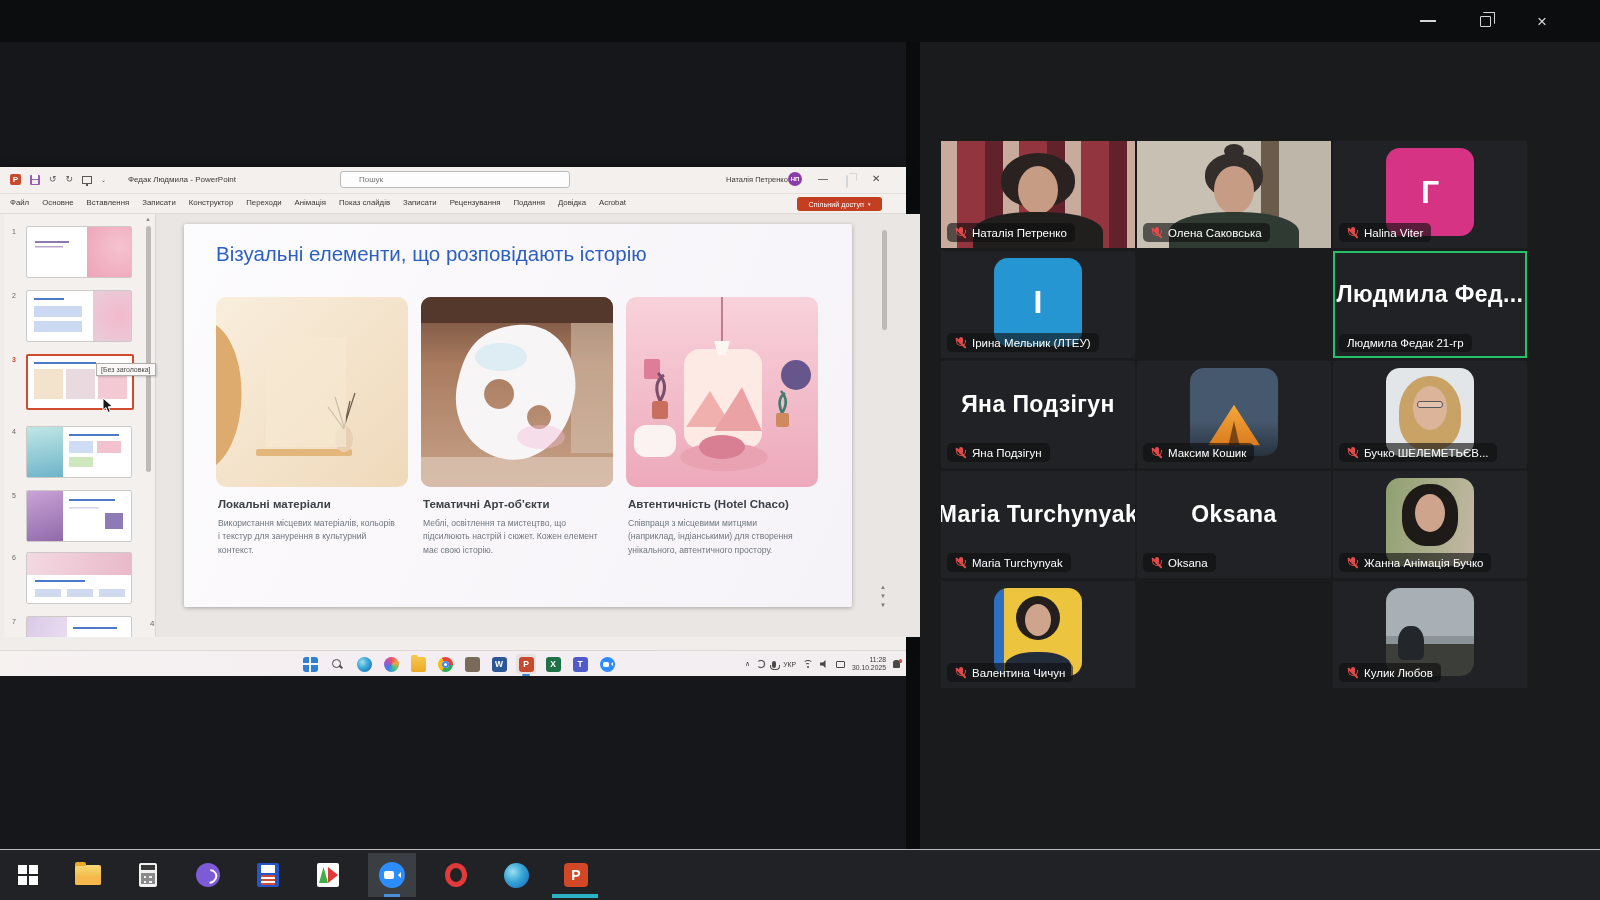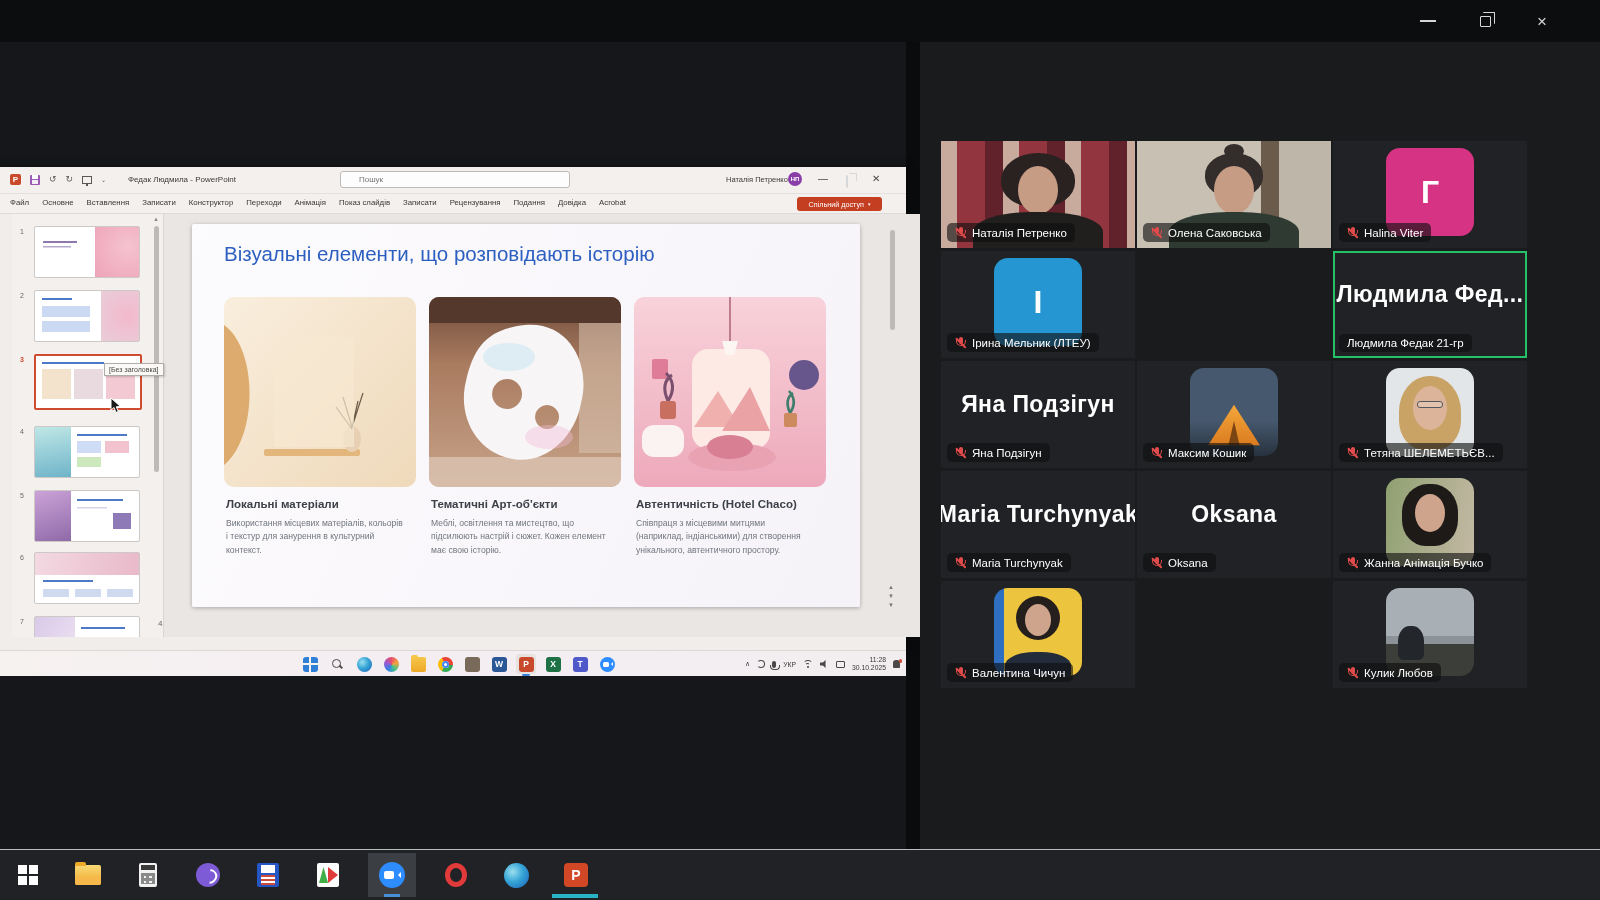--- a/index.html
+++ b/index.html
@@ -41,21 +41,21 @@
   .pwb{position:absolute;top:6px;font-size:10px;color:#4a4846;}
   .pwb .restore{width:7px;height:7px;border-width:1px;}
   .pwb .restore::before{left:1.5px;top:-3.5px;width:7px;height:7px;border-width:1px;}
 
   .ribbonrow{position:absolute;left:0;top:27px;width:906px;height:20px;background:#f3f0ee;border-bottom:1px solid #dedbd8;}
   .tabs{position:absolute;left:10px;top:4px;display:flex;gap:13px;font-size:7.8px;color:#3a3836;justify-content:flex-end;}
   .tabs span{cursor:default;}
   .sharebtn{position:absolute;left:797px;top:3px;width:85px;height:14px;background:#c43e22;border-radius:3px;color:#fff;font-size:7.2px;display:flex;align-items:center;justify-content:center;gap:4px;}
   .sharebtn .car{font-size:5px;}
 
-  .pptbody{position:absolute;left:12px;top:47px;width:1080px;height:423px;background:#e9e6e4;overflow:hidden;padding-left:32px;}
+  .pptbody{position:absolute;left:4px;top:47px;width:1080px;height:423px;background:#e9e6e4;overflow:hidden;padding-left:32px;}
 
   
   .tpanel{position:absolute;left:0;top:0;width:152px;height:423px;background:#f3f0ee;border-right:1px solid #d8d5d2;overflow:hidden;}
   .trow{position:absolute;left:8px;display:flex;}
   .tnum{width:10px;font-size:7px;color:#6a6764;padding-top:2px;}
   .tb{width:106px;height:52px;background:#fff;border:1px solid #ccc9c6;border-radius:2px;margin-left:4px;}
   .tb.sel{width:108px;height:56px;border:2px solid #cf4a2e;}
   .tnum.selnum{color:#cf4a2e;font-weight:700;}
   .t1{background:radial-gradient(circle at 75% 40%,#f6c3d0,#eda3b8) 100% 0/44px 100% no-repeat,linear-gradient(#8d79ad 0 0) 8px 14px/34px 2px no-repeat,linear-gradient(#b5a7cc 0 0) 8px 19px/28px 1.5px no-repeat,#fff;}
   .t2{background:radial-gradient(circle at 70% 50%,#f2b9cc,#e9cdd9) 100% 0/38px 100% no-repeat,linear-gradient(#4d79c9 0 0) 7px 7px/30px 2px no-repeat,linear-gradient(#ccd9f2 0 0) 7px 15px/48px 11px no-repeat,linear-gradient(#ccd9f2 0 0) 7px 30px/48px 11px no-repeat,#fff;}
@@ -528,21 +528,21 @@
   <div class="tile" style="left:1333px;top:361px">
     <div class="sqav av-tetiana">
         <i class="thair"></i>
         <i class="tface"></i>
         <i class="tglass"></i>
       </div>
     <div class="plabel">
         <span class="mic">
           <i></i>
         </span>
-        <span>Тетяна ШЕЛЕМЕТЬЄВ...</span>
+        <span>Бучко ШЕЛЕМЕТЬЄВ...</span>
       </div>
   </div>
 
   <div class="tile" style="left:941px;top:471px">
     <div class="bigname">Maria Turchynyak</div>
     <div class="plabel">
         <span class="mic">
           <i></i>
         </span>
         <span>Maria Turchynyak</span>

